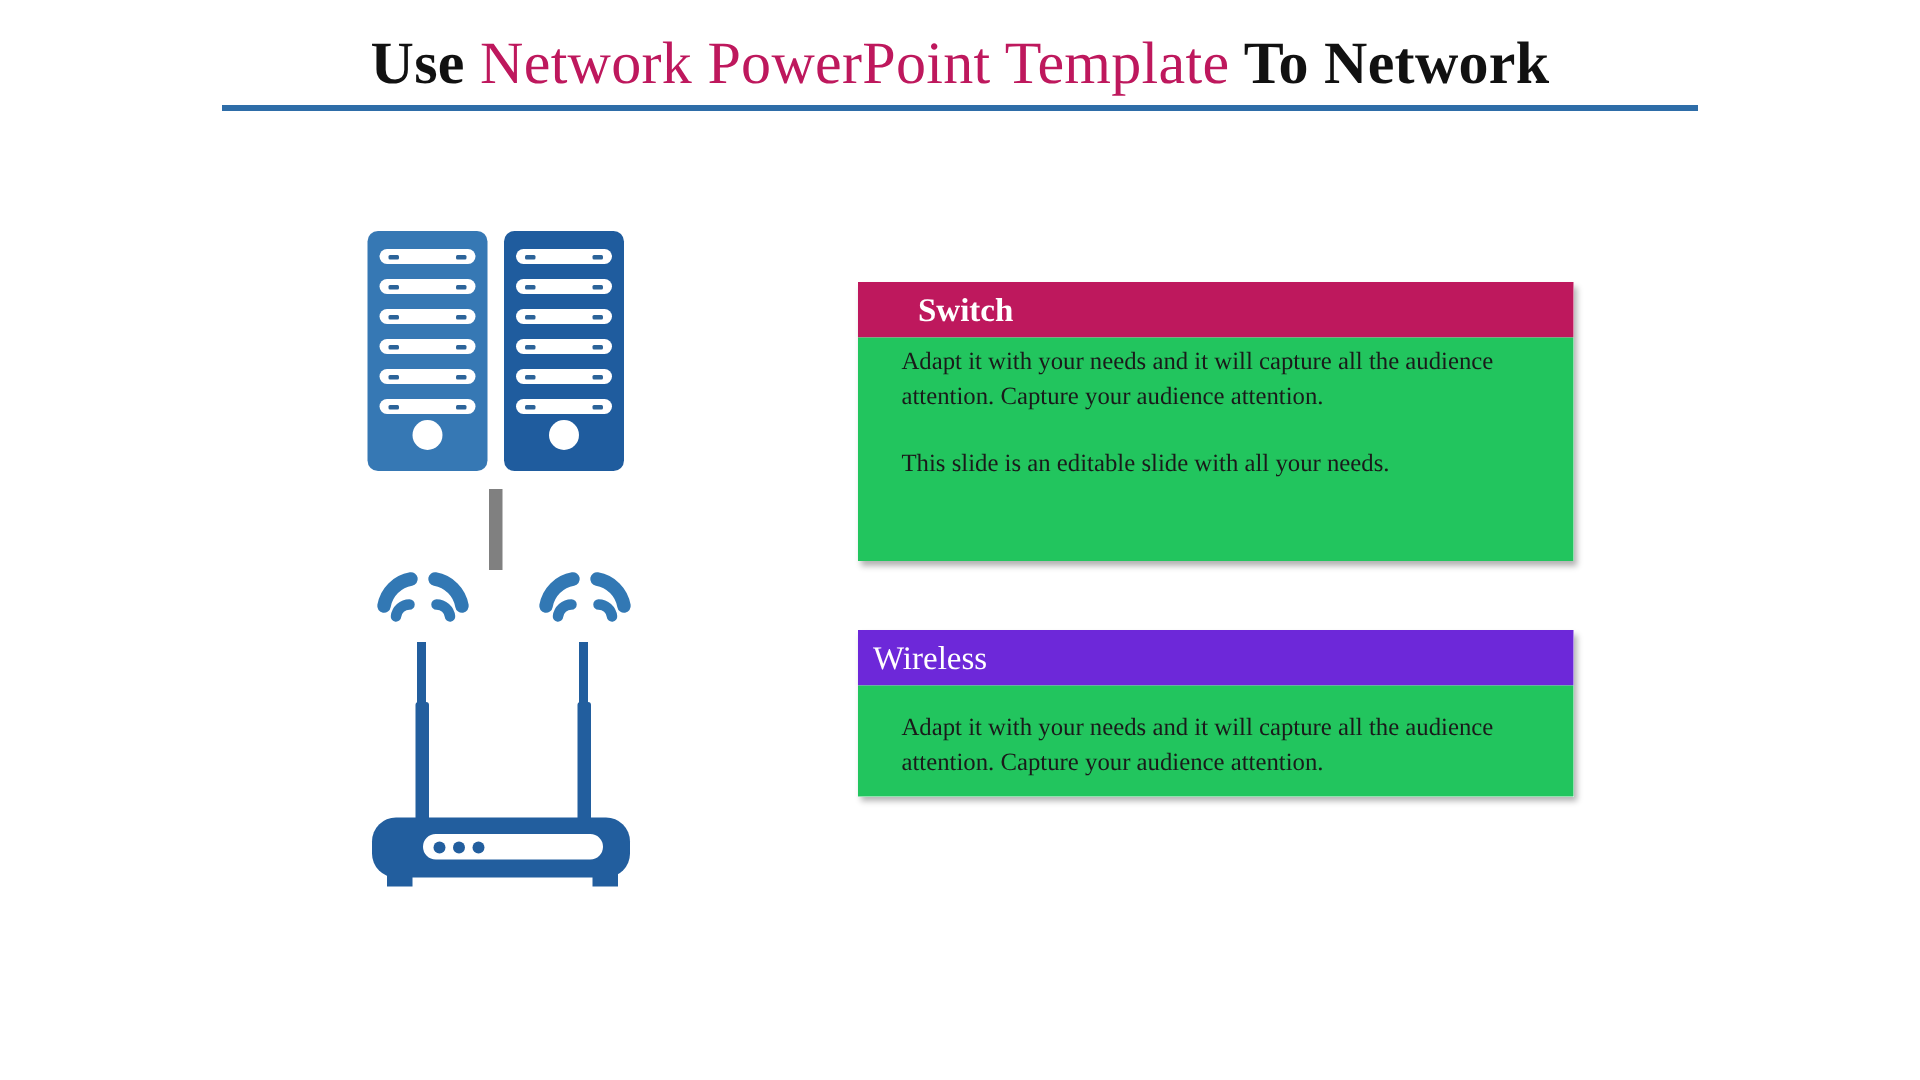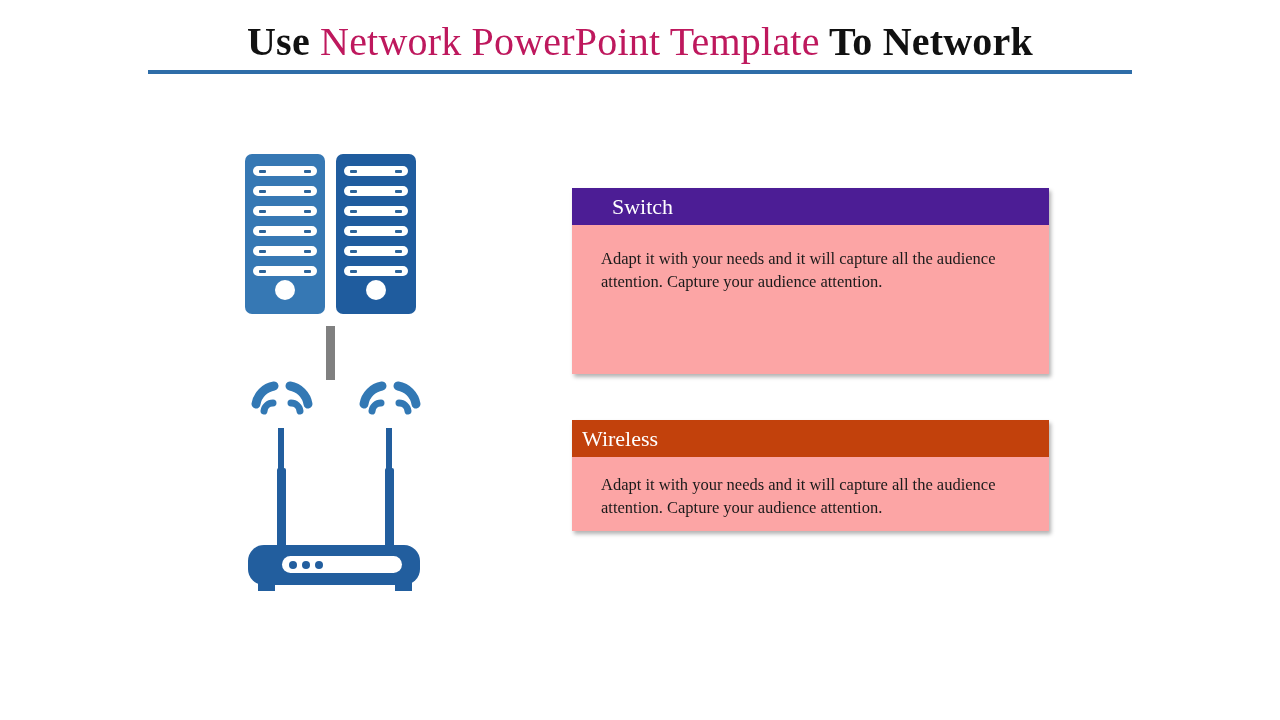--- a/index.html
+++ b/index.html
@@ -180,27 +180,27 @@
   #card-wireless { left: 572px; top: 420px; width: 477px; height: 111px; }
 
   .card-header {
     height: 37px;
     line-height: 37px;
     padding-left: 40px;
     color: #ffffff;
     font-size: 22px;
     font-family: "Liberation Serif", "DejaVu Serif", serif;
   }
-  #card-switch   .card-header { background: #4c1d95; }
-  #card-wireless .card-header { background: #c2410c; padding-left: 10px; }
+  #card-switch   .card-header { background: #be185d; font-weight: bold; }
+  #card-wireless .card-header { background: #6d28d9; padding-left: 10px; }
 
   .card-body {
-    background: #fca5a5;
+    background: #22c55e;
     height: calc(100% - 37px);
-    padding: 22px 26px 10px 29px;
+    padding: 4px 26px 10px 29px;
     box-sizing: border-box;
   }
   .card-para {
     margin: 0 0 22px 0;
     font-family: "Liberation Serif", "DejaVu Serif", serif;
     font-size: 16.5px;
     line-height: 23px;
     color: #1a1a1a;
   }
   .card-para:last-child { margin-bottom: 0; }
@@ -280,20 +280,21 @@
       </div>
       <div class="router-foot left"></div>
       <div class="router-foot right"></div>
     </div>
   </div>
 
   <div class="card" id="card-switch">
     <div class="card-header">Switch</div>
     <div class="card-body">
       <p class="card-para">Adapt it with your needs and it will capture all the audience attention. Capture your audience attention.</p>
+      <p class="card-para">This slide is an editable slide with all your needs.</p>
     </div>
   </div>
 
   <div class="card" id="card-wireless">
     <div class="card-header">Wireless</div>
     <div class="card-body">
       <p class="card-para">Adapt it with your needs and it will capture all the audience attention. Capture your audience attention.</p>
     </div>
   </div>
 

